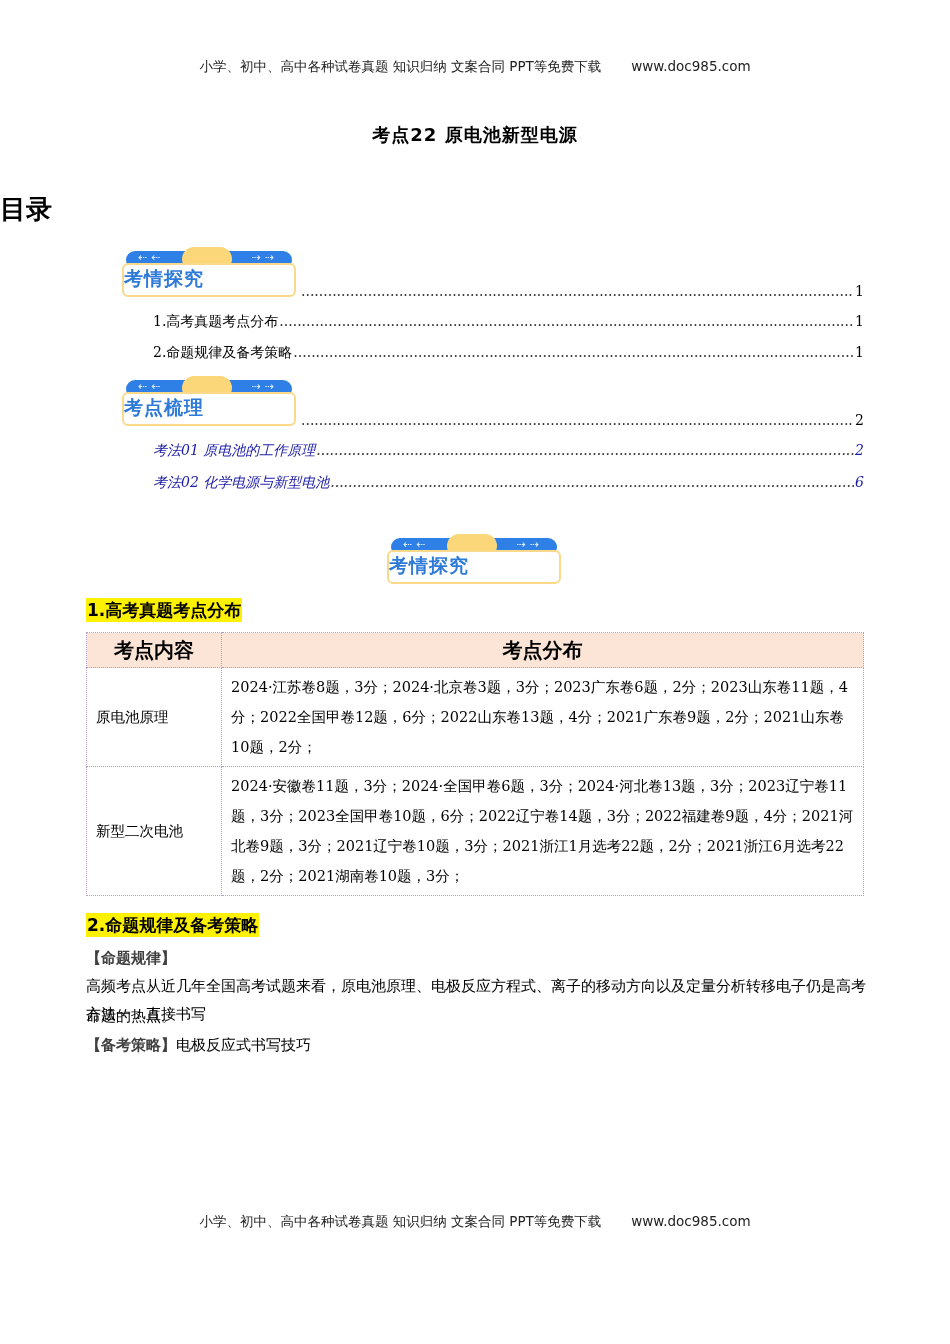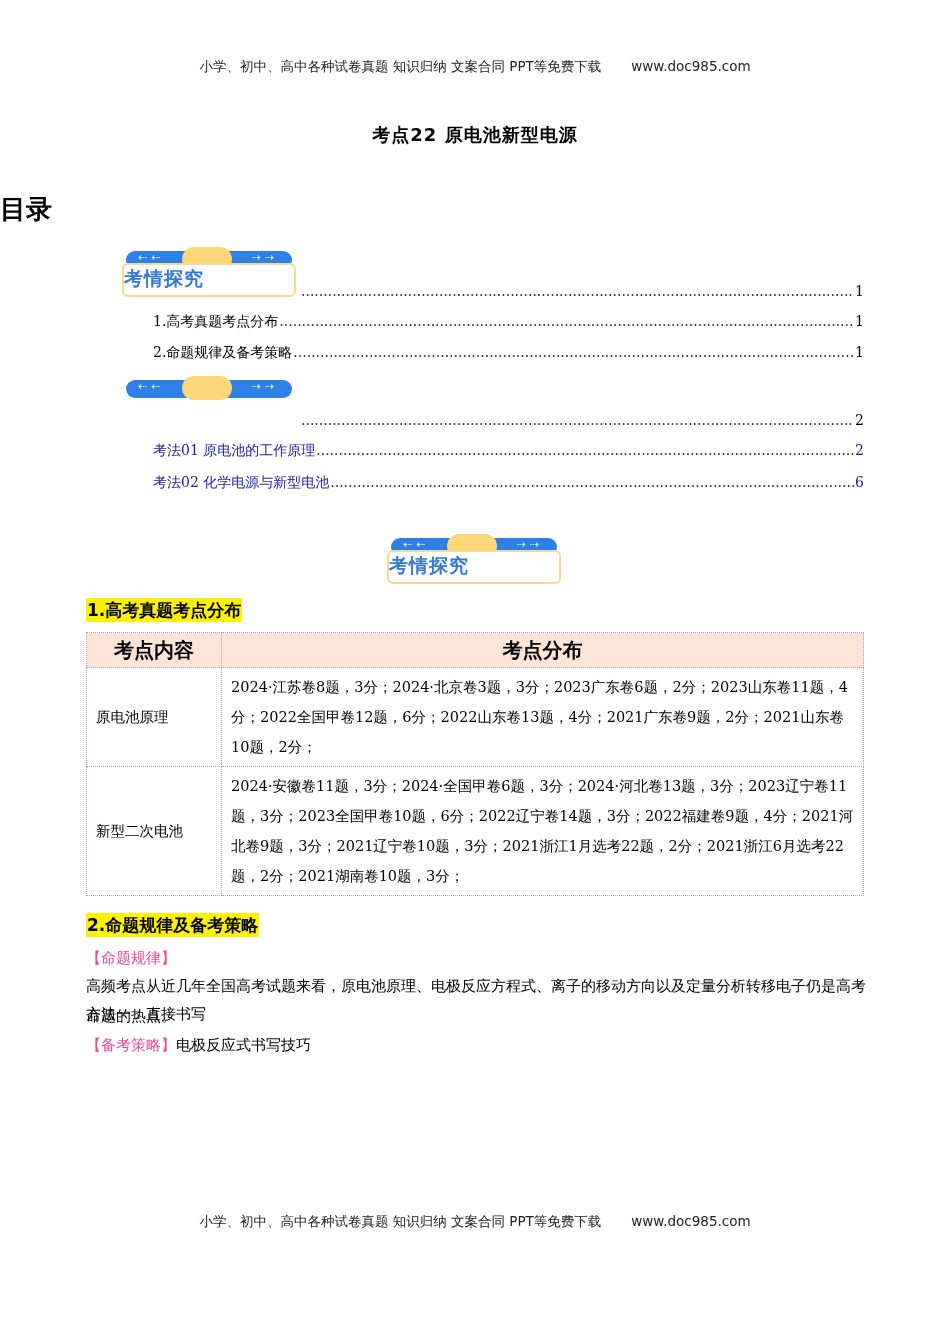--- a/index.html
+++ b/index.html
@@ -25,33 +25,33 @@
   .badge .arrows-l { position: absolute; left: 16px; top: 2px; color: #dce9fb; font-size: 11px; letter-spacing: 4px; font-family: "DejaVu Sans", sans-serif; }
   .badge .arrows-r { position: absolute; right: 16px; top: 2px; color: #dce9fb; font-size: 11px; letter-spacing: 4px; font-family: "DejaVu Sans", sans-serif; }
   .badge .box { position: absolute; left: 0; top: 14px; width: 170px; height: 30px; border: 2px solid #fbd98a; border-radius: 6px; background: #fff;
     font-family: Liberation Mono, monospace; font-weight: bold; font-size: 19px; color: #2d7ad8; line-height: 30px; letter-spacing: 1px; }
 
   .toc-line { position: absolute; left: 0; width: 864px; font-size: 14px; display: flex; align-items: baseline; }
   .toc-line .lbl { white-space: nowrap; }
   .toc-line .dots { flex: 1; overflow: hidden; white-space: nowrap; color: #333; letter-spacing: 0px; margin: 0 1px; }
   .toc-line .dots::before { content: "........................................................................................................................................................................................................................................................................................................"; }
   .toc-line .pg { white-space: nowrap; }
-  .toc-blue { color: #1a1aa8; }
+  .toc-blue { color: #1a1aa8; font-style: italic; }
 
   .sec-head { position: absolute; left: 86px; font-family: "DejaVu Sans", "Liberation Sans", sans-serif; font-weight: bold; font-size: 17px;
     background: #fff200; padding: 0 1px; line-height: 24px; }
 
   table.dist { position: absolute; left: 86px; top: 632px; width: 778px; border-collapse: collapse; font-size: 14.5px; }
   table.dist td, table.dist th { border: 1px dotted #b79bc9; padding: 4px 9px; vertical-align: middle; line-height: 30px; }
   table.dist th { background: #fce5d6; font-family: "DejaVu Sans", "Liberation Sans", sans-serif; font-weight: bold; font-size: 20px; height: 26px; line-height: 26px; }
   table.dist td.cat { width: 116px; }
   table.dist tr.short td { line-height: 22px; padding: 3px 9px; }
 
   .para { position: absolute; left: 86px; width: 780px; font-size: 15px; line-height: 30px; }
-  .blue-bracket { color: #ec4899; font-family: "DejaVu Sans", "Liberation Sans", sans-serif; font-weight: normal; margin-top: 34px; }
+  .blue-bracket { color: #404040; font-family: "DejaVu Sans", "Liberation Sans", sans-serif; font-weight: bold; margin-top: 34px; }
 </style>
 </head>
 <body>
 
 <div class="page-header">
   <span>小学、初中、高中各种试卷真题  知识归纳  文案合同  PPT等免费下载</span><span class="url">www.doc985.com</span>
 </div>
 
 <div class="doc-title">考点22  原电池新型电源</div>
 <div class="toc-title">目录</div>
@@ -78,20 +78,21 @@
   <span class="lbl">2.命题规律及备考策略</span>
     <span class="dots"></span>
     <span class="pg">1</span>
 </div>
 
 <div class="badge" style="left:122px; top:378px;">
   <div class="bar"></div>
   <span class="arrows-l">⇠⇠</span>
   <span class="arrows-r">⇢⇢</span>
   <div class="knob"></div>
+  <div class="box">考点梳理</div>
 </div>
 
 <div class="toc-line" style="left:300px; width:564px; top:412px;">
   <span class="lbl"></span>
     <span class="dots"></span>
     <span class="pg">2</span>
 </div>
 <div class="toc-line toc-blue" style="left:153px; width:711px; top:442px;">
   <span class="lbl">考法01  原电池的工作原理</span>
     <span class="dots"></span>

